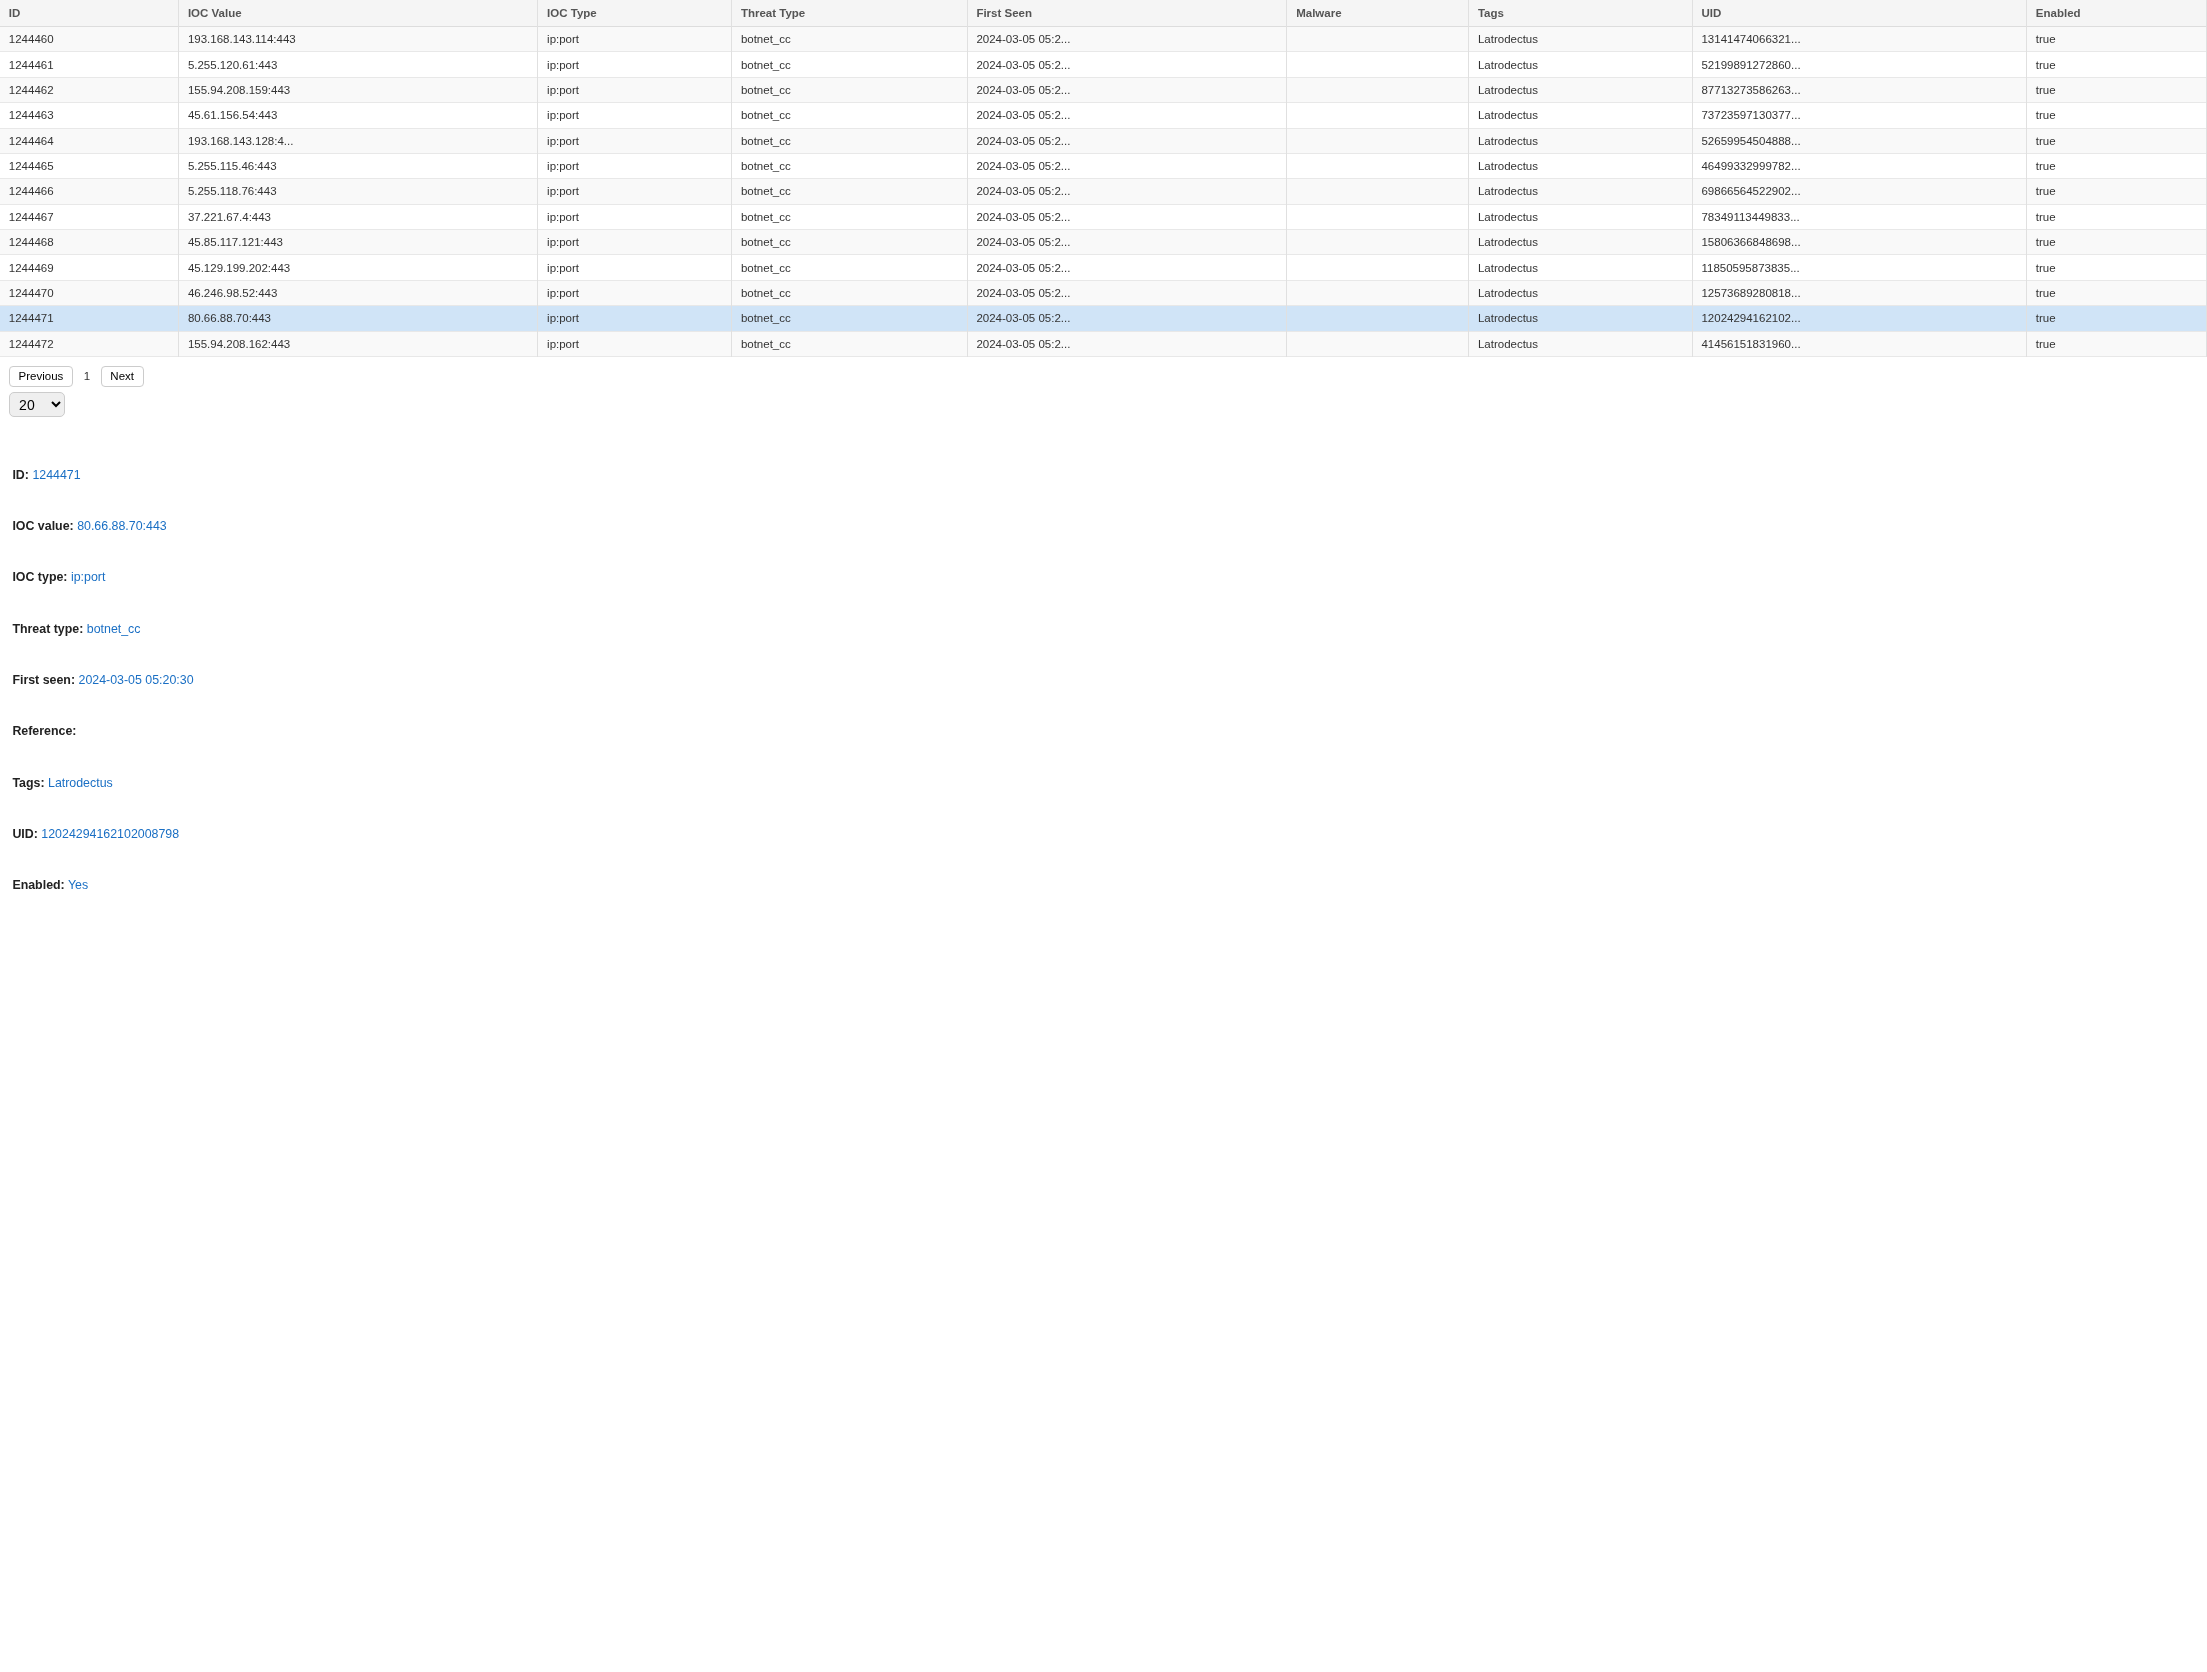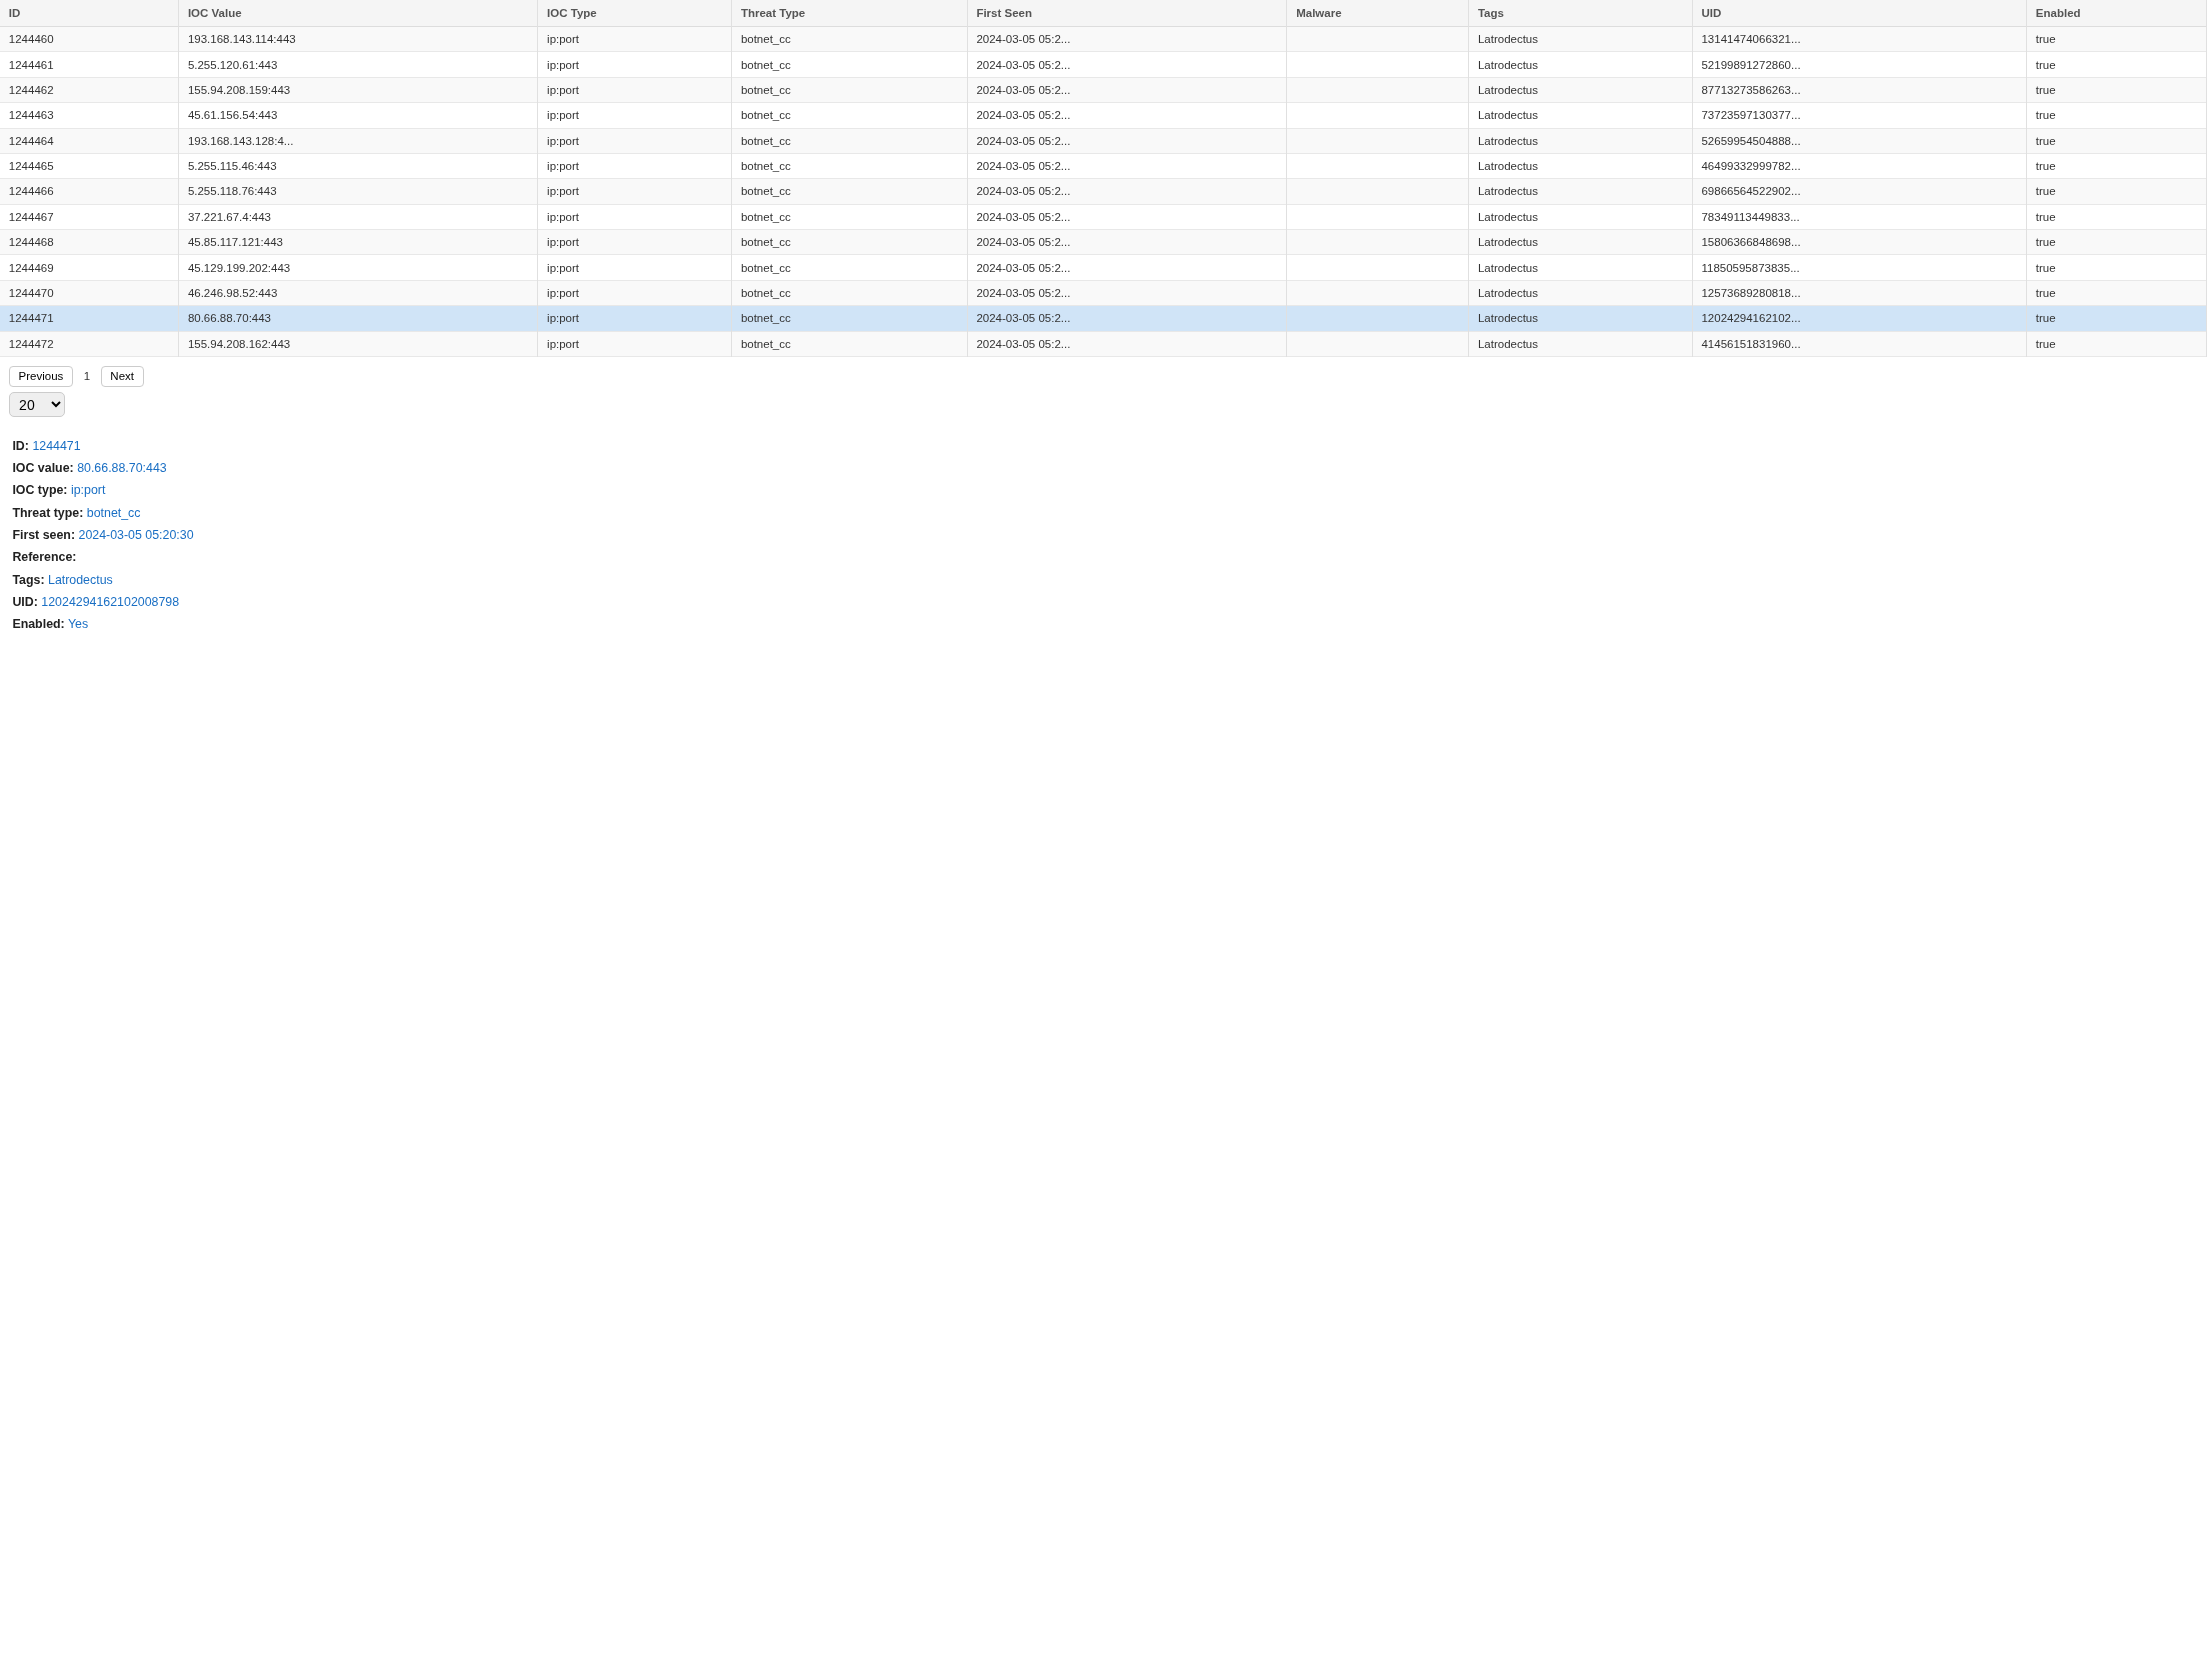--- a/index.html
+++ b/index.html
@@ -80,20 +80,21 @@
       font-size: 14px;
       cursor: pointer;
     }
     .detail-panel {
       padding: 8.8px 12.4px 17.6px 12.4px;
       font-size: 12.4px;
       line-height: 1.8;
     }
     .detail-panel .detail-row {
       display: block;
+      margin-top: 29px;
     }
     .detail-panel .label {
       font-weight: bold;
       color: #222;
     }
     .detail-panel .value-link {
       color: #1a6fc4;
       text-decoration: none;
     }
     .detail-panel .value-plain {

